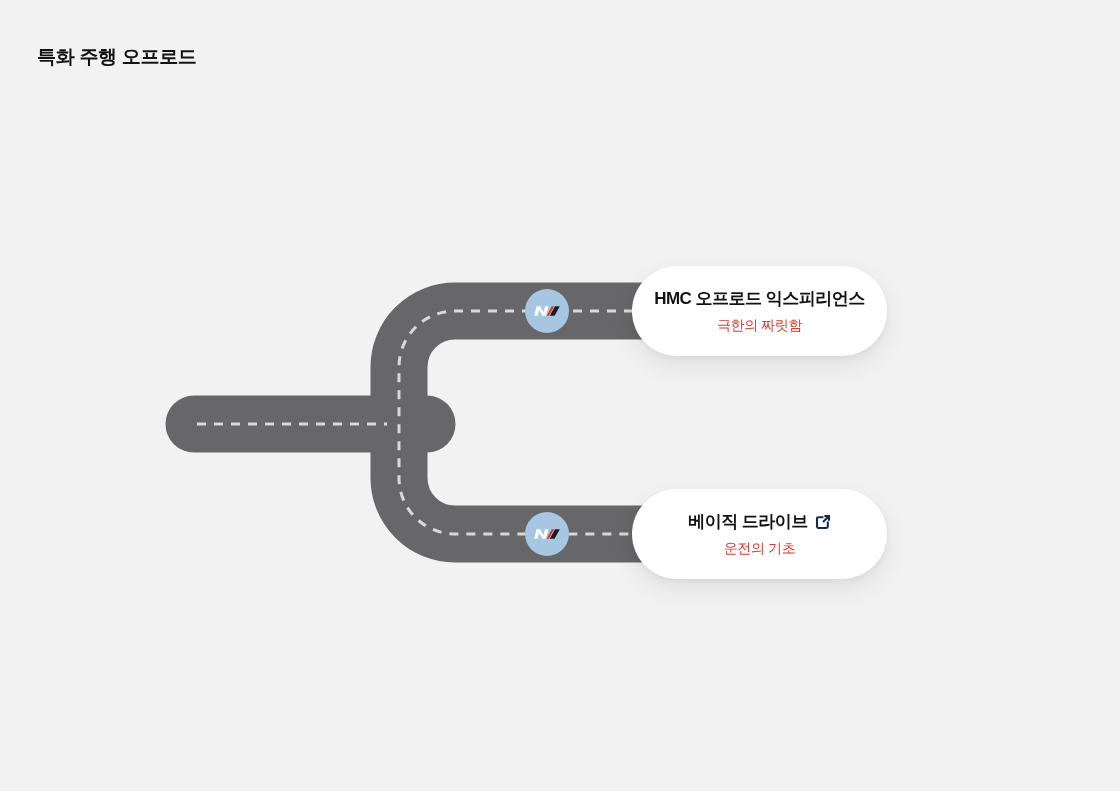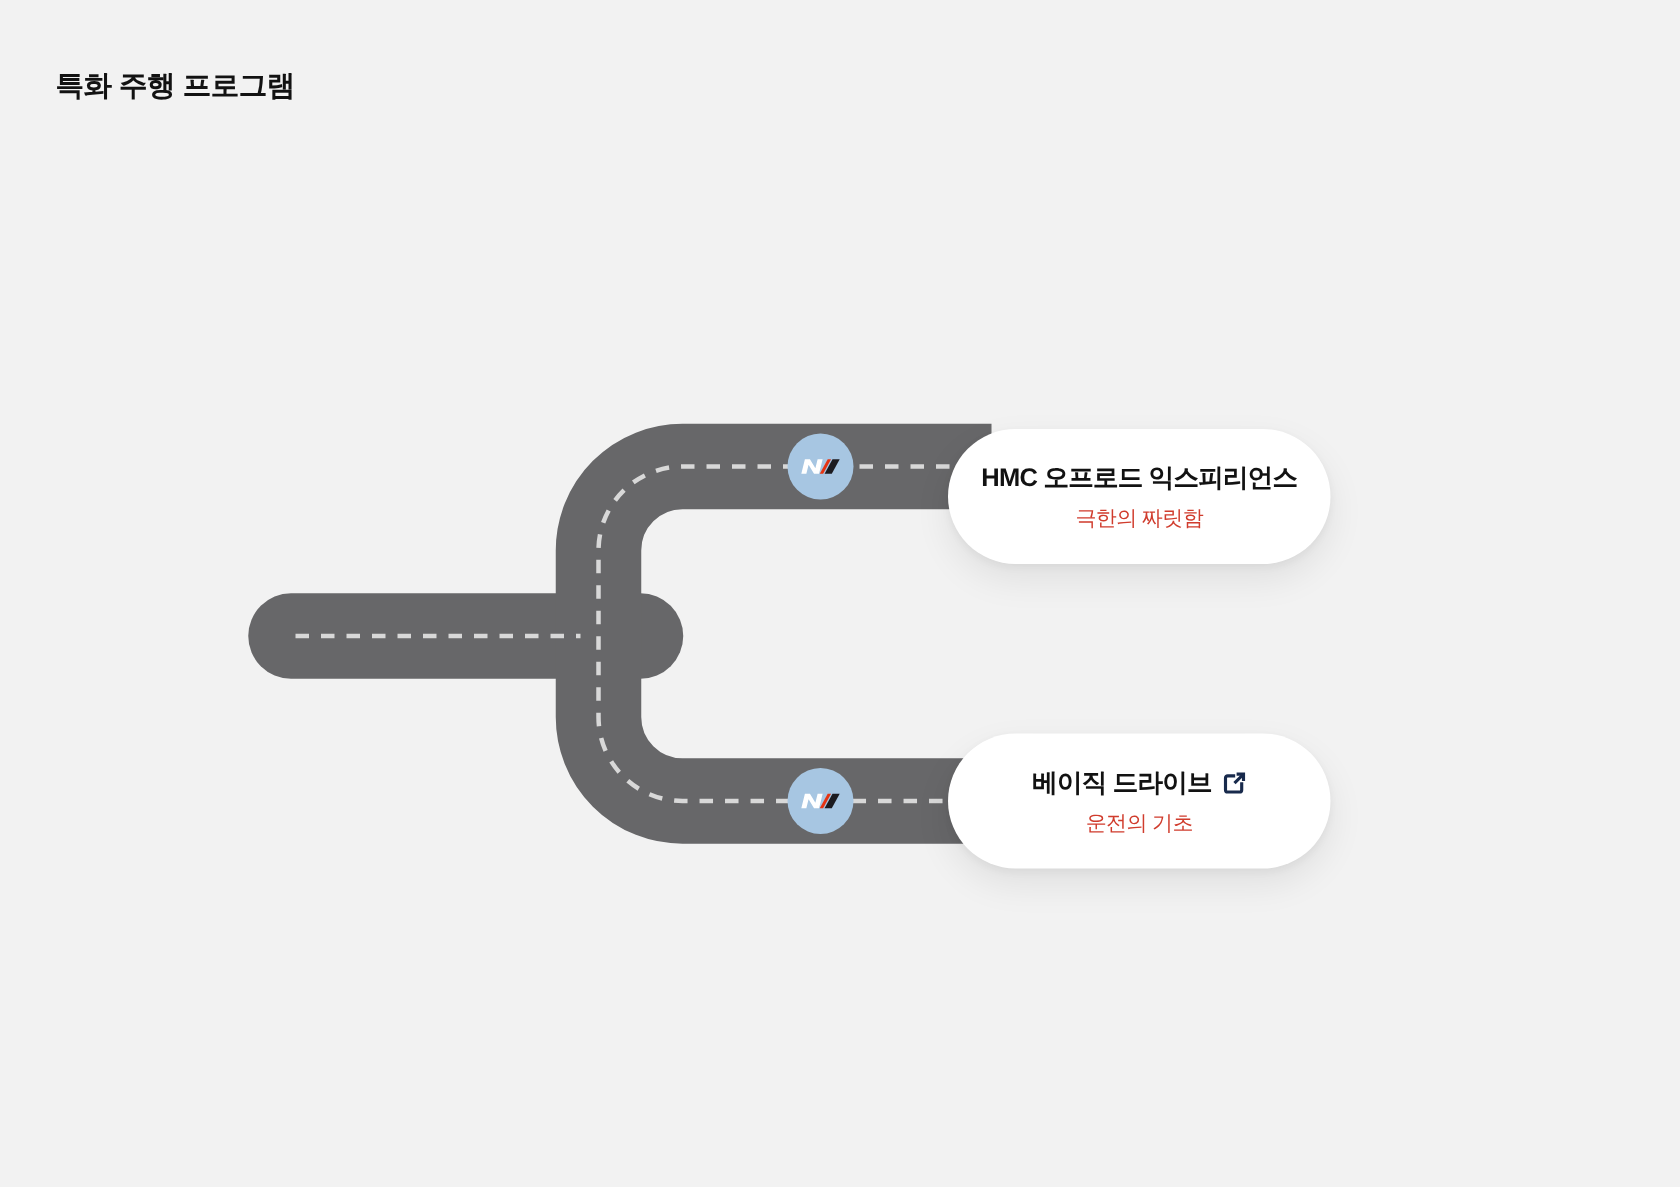--- a/index.html
+++ b/index.html
@@ -43,21 +43,21 @@
   }
   .badge-top{left:525px;top:289px;}
   .badge-bottom{left:525px;top:512px;}
   .card{
     position:absolute;left:632px;width:255px;height:90px;
     background:var(--card_white);border-radius:45px;
     box-shadow:0 10px 24px rgba(0,0,0,0.08),0 2px 6px rgba(0,0,0,0.05);
     display:flex;flex-direction:column;align-items:center;justify-content:center;
     gap:7px;cursor:pointer;
   }
-  .card-top{top:266px;margin-top:20px;}
+  .card-top{top:266px;}
   .card-bottom{top:489px;}
   .card-title-row{
     display:flex;align-items:center;gap:7px;
     font-size:17px;font-weight:700;color:var(--text_dark);
     letter-spacing:-0.5px;white-space:nowrap;
   }
   .card-subtitle{
     font-size:14px;color:var(--accent_red);letter-spacing:-0.4px;
   }
   .ext-icon{display:inline-block;width:16px;height:16px;}
@@ -111,14 +111,14 @@
         <path d="M9.4 2.1 H14 V6.7" fill="none" stroke="var(--link_navy)" stroke-width="2.1"></path>
         <path d="M13.6 2.5 L8 8.1" fill="none" stroke="var(--link_navy)" stroke-width="2.1"></path>
       </svg>
     </div>
     <div class="card-subtitle">운전의 기초</div>
   </div>
 
 </div>
 
 <div class="header">
-  <div class="page-title">특화 주행 프로그램</div>
+  <div class="page-title">특화 주행 오프로드</div>
 </div>
 
 </body></html>

